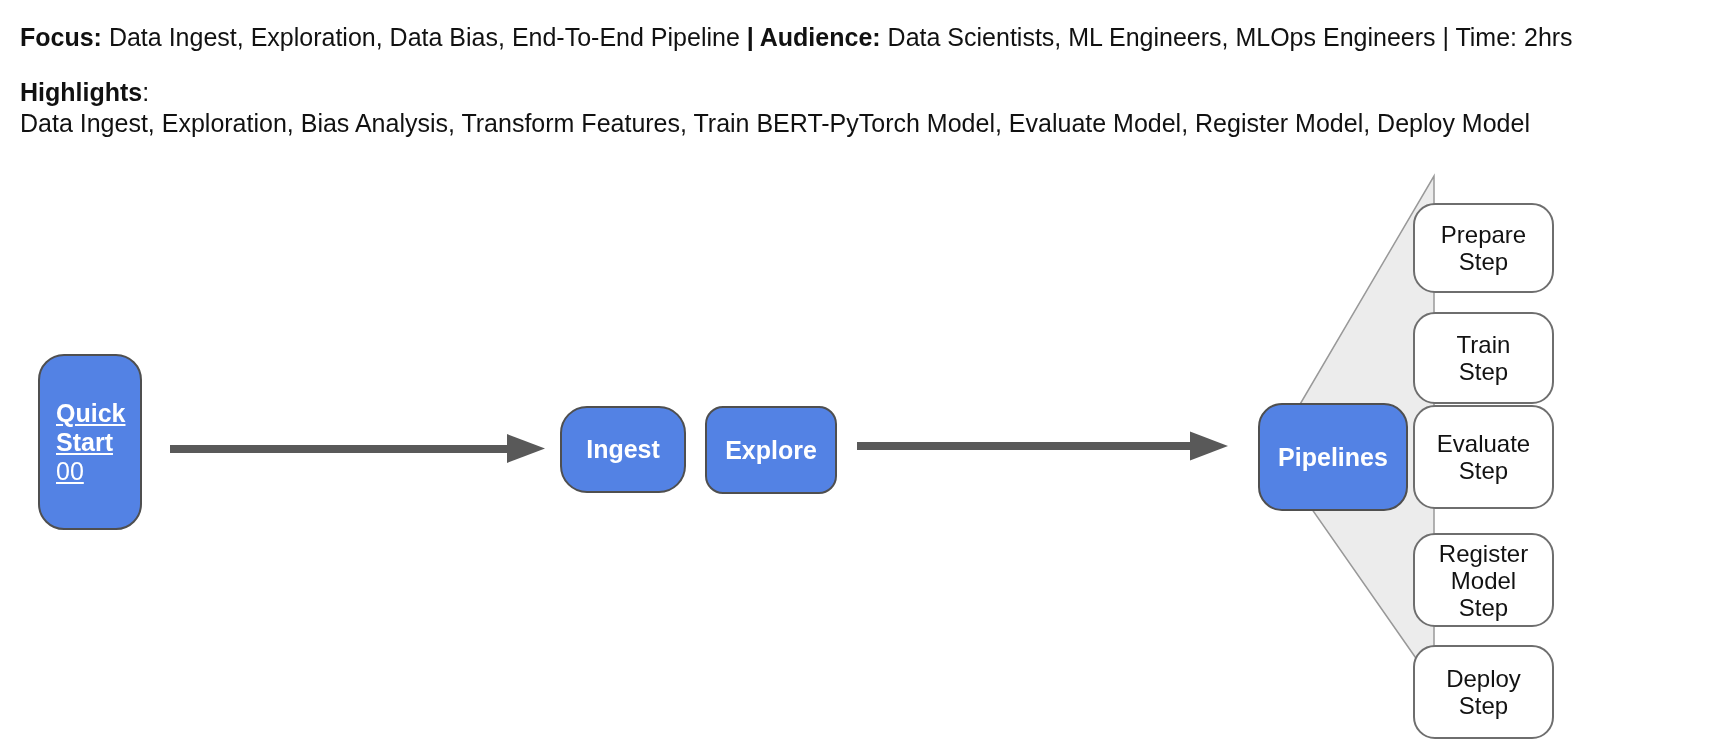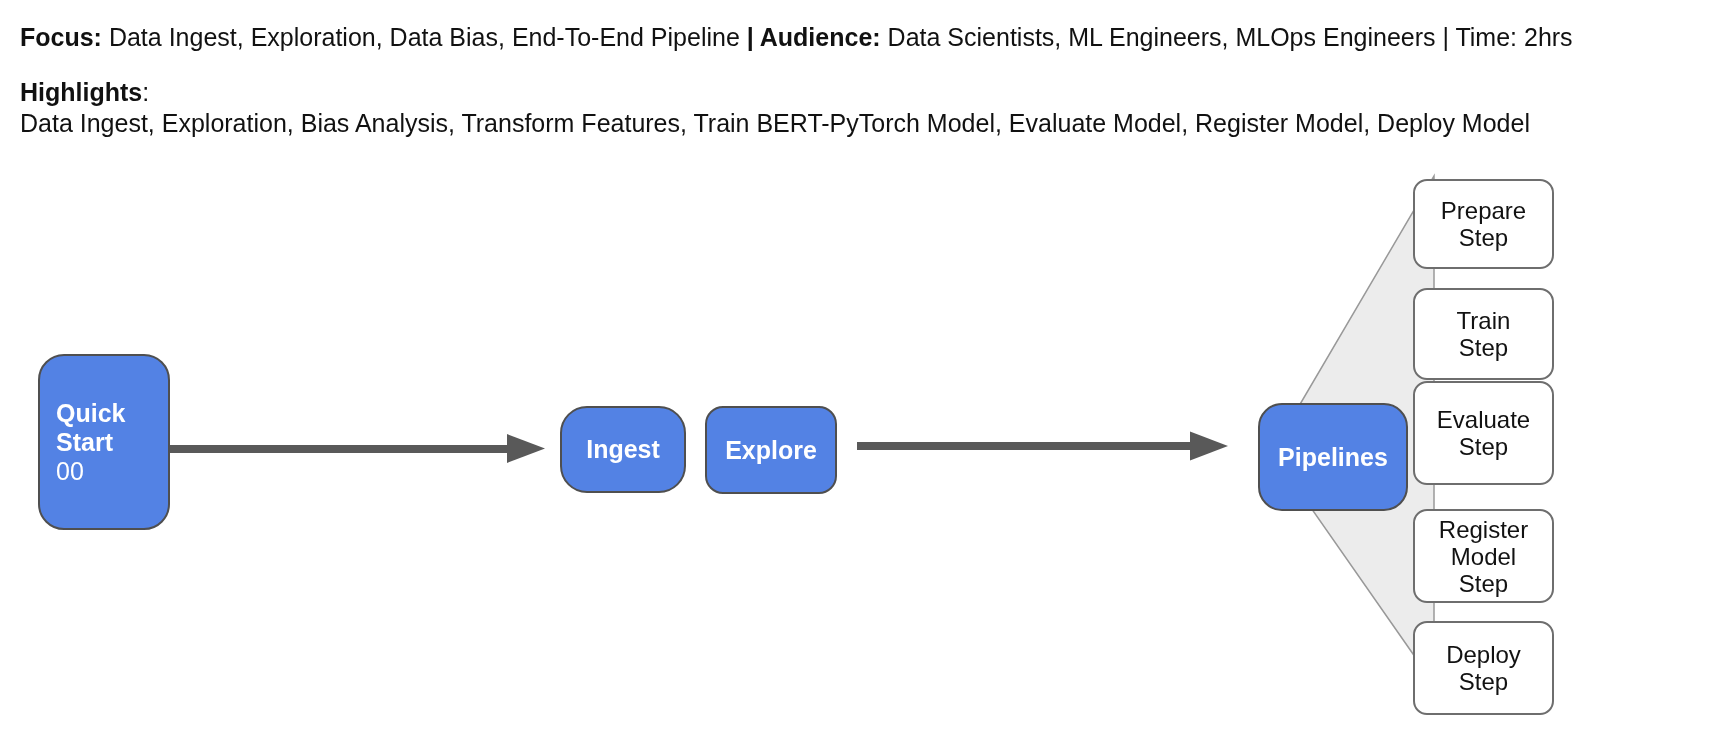--- a/index.html
+++ b/index.html
@@ -38,32 +38,34 @@
     color: #ffffff;
     font-weight: bold;
     font-size: 25px;
     line-height: 29px;
   }
   .step-node {
     left: 1413px;
     width: 141px;
     background: #ffffff;
     border: 2px solid var(--step-border, #6e6e6e);
-    border-radius: 14px;
+    border-radius: 22px;
     color: #121212;
     font-size: 24px;
     line-height: 27px;
+    margin-top: 24px;
   }
   .pre { white-space: pre-line; }
   #quick-start {
-    left: 38px; top: 354px; width: 132px; height: 176px;
+    left: 38px; top: 354px; width: 104px; height: 176px;
     border-radius: 26px;
     justify-content: flex-start;
     padding-left: 16px;
     text-align: left;
+    text-decoration: underline;
   }
   #quick-start .qs-number { font-weight: normal; }
   #ingest   { left: 560px;  top: 406px; width: 126px; height: 87px; border-radius: 27px; }
   #explore  { left: 705px;  top: 406px; width: 132px; height: 88px; border-radius: 18px; }
   #pipelines{ left: 1258px; top: 403px; width: 150px; height: 108px; border-radius: 24px; }
   #step-prepare  { top: 179px; height: 90px; }
   #step-train    { top: 288px; height: 92px; }
   #step-evaluate { top: 381px; height: 104px; text-align: center; }
   #step-register { top: 509px; height: 94px; }
   #step-deploy   { top: 621px; height: 94px; }

